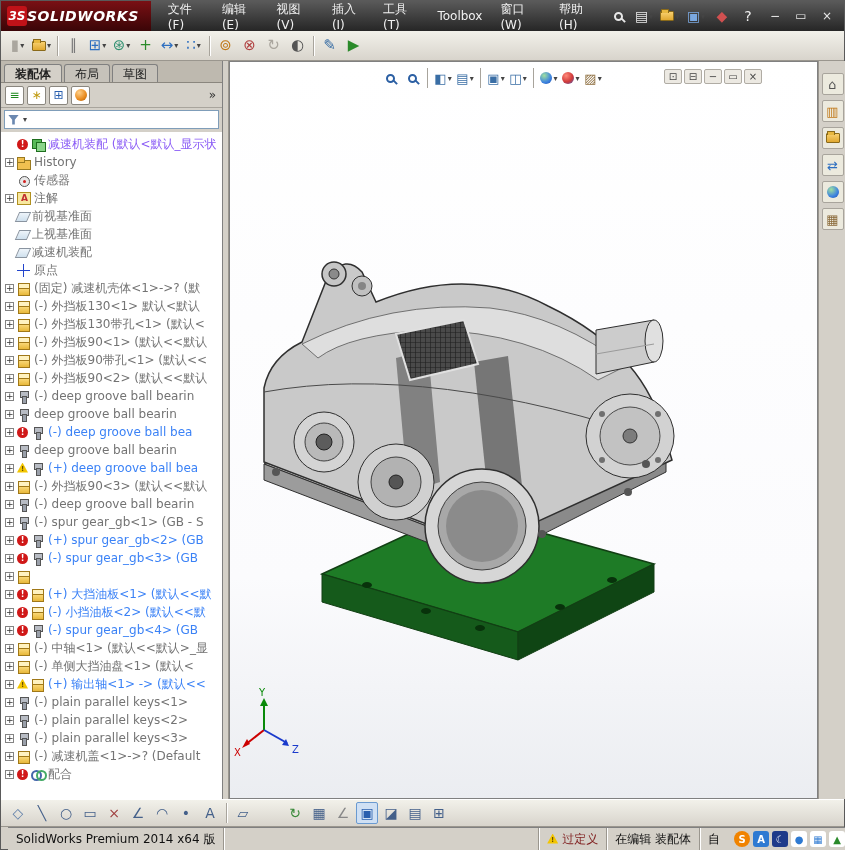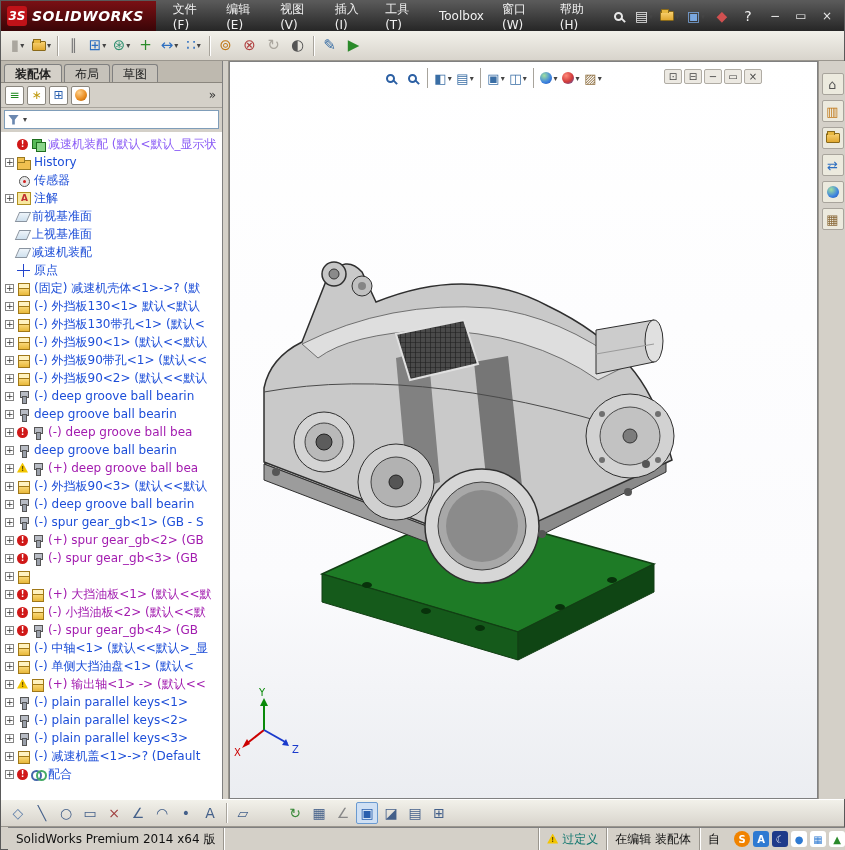--- a/index.html
+++ b/index.html
@@ -1,21 +1,21 @@
 <!DOCTYPE html>
 <html><head>
 <meta charset="utf-8">
 <style>
   *{margin:0;padding:0;box-sizing:border-box}
   html,body{width:845px;height:850px;overflow:hidden;background:#d4d0c8;font-family:"DejaVu Sans",sans-serif}
   #app{position:relative;width:845px;height:850px;background:#d4d0c8;font-size:12px;border:1px solid #5a5a5a}
 
   
   .titlebar{position:absolute;left:0;top:0;width:843px;height:30px;background:linear-gradient(#5a5a5a,#262626);display:flex;align-items:center;color:#f0f0f0}
-  .logo{display:flex;align-items:center;gap:5px;height:100%;padding:0 12px 0 6px;background:linear-gradient(#7a1014,#3a0507)}
+  .logo{display:flex;align-items:center;height:100%;padding:0 12px 0 6px;background:linear-gradient(#7a1014,#3a0507)}
   .logo-badge{width:20px;height:20px;background:#c01218;color:#fff;font-weight:bold;font-style:italic;display:grid;place-items:center;border-radius:3px;font-size:12px}
   .brand{font-weight:bold;font-style:italic;font-size:14px;letter-spacing:.5px;color:#fff}
   .menus{display:flex;height:100%;margin-left:8px}
   .menu-item{padding:0 9px;display:flex;align-items:center;font-size:12px;color:#f0f0f0;cursor:default}
   .tb-right{display:flex;align-items:center;margin-left:auto;gap:2px;padding-right:4px}
   .qi{height:22px;min-width:24px;display:flex;align-items:center;justify-content:center;border-radius:2px}
   .qi .glyph{font-size:14px}
   .wc{width:26px;height:20px;display:grid;place-items:center;color:#e8e8e8;font-size:12px}
   .mag{width:9px;height:9px;border:2px solid #2b5fa3;border-radius:50%;position:relative;display:inline-block}
   .mag::after{content:"";position:absolute;width:6px;height:2px;background:#2b5fa3;transform:rotate(45deg);right:-5px;bottom:-2px}
@@ -42,22 +42,22 @@
   .filter-row{height:19px;margin:2px 3px;background:#fff;border:1px solid #7f9db9;display:flex;align-items:center;gap:3px;padding:0 3px}
   .funnel{width:11px;height:10px;background:#6b88b0;clip-path:polygon(0 0,100% 0,62% 52%,62% 100%,38% 100%,38% 52%);flex:none}
   .tree{position:absolute;left:0;top:71px;bottom:0;width:221px;background:#fff;overflow:hidden;padding:3px 0 0 2px}
   .trow{height:18px;display:flex;align-items:center;gap:3px;white-space:nowrap;overflow:hidden;padding-left:2px}
   .expand{width:9px;height:9px;border:1px solid #848484;background:#fff;font-size:9px;line-height:7px;text-align:center;color:#333;flex:none}
   .expand.none{border:none;background:transparent}
   .badge{flex:none;width:11px;height:11px;display:grid;place-items:center;font-size:8px;font-weight:bold}
   .badge.error{background:#d01818;color:#fff;border-radius:50%}
   .badge.warning{clip-path:polygon(50% 0,100% 92%,0 92%);background:#f2c500;color:#6a4e00;display:flex;align-items:flex-end;justify-content:center;font-size:7px;padding-bottom:1px}
   .ti{flex:none;width:14px;height:13px;position:relative}
-  .tlabel{font-size:12px;color:#1d4ed8}
-  .tlabel.red{color:#a21caf}
+  .tlabel{font-size:12px;color:#737373}
+  .tlabel.red{color:#3b82f6}
   .tlabel.darkred{color:#8b5cf6}
   .ti-assembly::before{content:"";position:absolute;left:1px;top:1px;width:8px;height:8px;background:#58b858;border:1px solid #1e6e1e}
   .ti-assembly::after{content:"";position:absolute;left:5px;top:4px;width:8px;height:8px;background:#8ad48a;border:1px solid #1e6e1e}
   .ti-history::before{content:"";position:absolute;left:0;top:4px;width:12px;height:8px;background:#f0c050;border:1px solid #9a7a20}
   .ti-history::after{content:"";position:absolute;left:0;top:1px;width:6px;height:4px;background:#f0c050;border:1px solid #9a7a20}
   .ti-sensor::before{content:"";position:absolute;left:2px;top:2px;width:9px;height:9px;border-radius:50%;background:#e8e8e8;border:1px solid #555}
   .ti-sensor::after{content:"";position:absolute;left:6px;top:6px;width:3px;height:3px;border-radius:50%;background:#d02020}
   .ti-annotation{background:#f8e8a0;border:1px solid #b09020}
   .ti-annotation::before{content:"A";position:absolute;left:3px;top:0;font-size:9px;font-weight:bold;color:#c03030}
   .ti-plane{width:12px;height:10px;margin-top:2px;border:1px solid #8a94a0;transform:skewX(-24deg);background:linear-gradient(#eef4fa,#cfe0ee)}
@@ -93,21 +93,21 @@
   .bottombar{position:absolute;left:0;top:798px;width:843px;height:28px;background:linear-gradient(#f2f1ea,#d8d4cc);border-top:1px solid #fff;border-bottom:1px solid #9a968e;display:flex;align-items:center;padding-left:6px;gap:2px}
   .bb-icon{width:22px;height:22px;display:grid;place-items:center;border:1px solid transparent;border-radius:2px}
   .bb-icon.active{background:#cfe0f4;border:1px solid #6a9ad0}
   .bb-icon .glyph{font-size:14px}
 
   
   .statusbar{position:absolute;left:7px;top:826px;width:843px;height:23px;background:#d4d0c8;border-top:1px solid #808080;display:flex;align-items:center;font-size:12px;color:#111}
   .sb-product{padding:0 8px;height:100%;display:flex;align-items:center;border-right:1px solid #9a968e;box-shadow:1px 0 0 #fff}
   .sb-spacer{flex:1}
   .sb-seg{height:100%;display:flex;align-items:center;gap:4px;padding:0 8px;border-left:1px solid #9a968e;box-shadow:inset 1px 0 0 #fff}
-  .overdef{color:#0f766e}
+  .overdef{color:#7f1d1d}
   .tray{display:flex;gap:3px;align-items:center;padding:0 6px}
   .tray-icon{width:16px;height:16px;display:grid;place-items:center;font-size:10px;font-weight:bold;border-radius:3px}
 </style>
 </head>
 <body>
 
 <div id="app">
 
   <div class="titlebar">
     <div class="logo">

